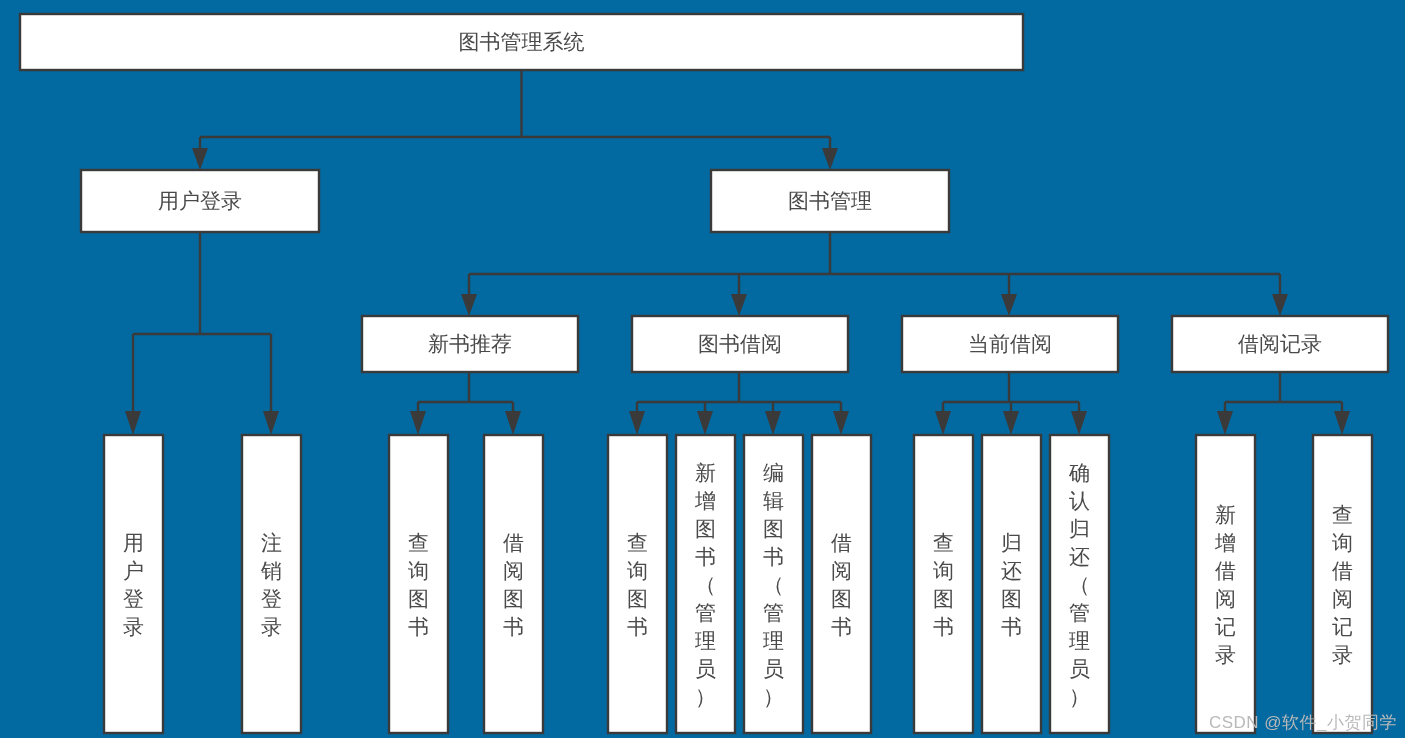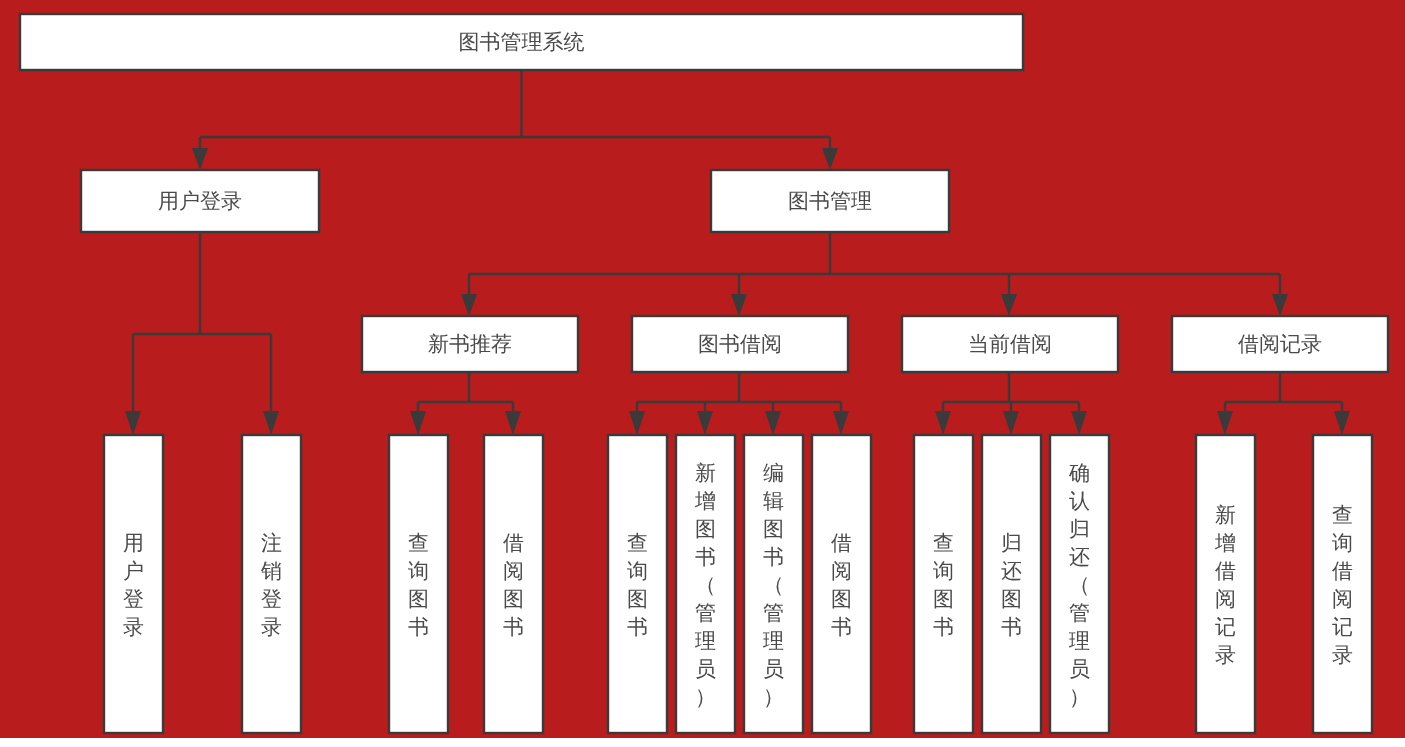--- a/index.html
+++ b/index.html
@@ -11,21 +11,21 @@
   body {
     width: 1405px;
     height: 747px;
     font-family: "Liberation Sans", "DejaVu Sans", sans-serif;
     overflow: hidden;
   }
   #diagram-root {
     position: relative;
     width: 1405px;
     height: 738px;
-    background: #b91c1c;
+    background: #0369a1;
   }
   svg#diagram-svg {
     position: absolute;
     left: 0;
     top: 0;
     width: 1405px;
     height: 747px;
     display: block;
   }
   .node-box {
@@ -210,13 +210,14 @@
       <text class="node-label-vert" x="943.5"><tspan x="943.5" y="549.84">查</tspan><tspan x="943.5" y="577.84">询</tspan><tspan x="943.5" y="605.84">图</tspan><tspan x="943.5" y="633.84">书</tspan></text>
       <text class="node-label-vert" x="1011.5"><tspan x="1011.5" y="549.84">归</tspan><tspan x="1011.5" y="577.84">还</tspan><tspan x="1011.5" y="605.84">图</tspan><tspan x="1011.5" y="633.84">书</tspan></text>
       <text class="node-label-vert" x="1079.5"><tspan x="1079.5" y="479.84">确</tspan><tspan x="1079.5" y="507.84">认</tspan><tspan x="1079.5" y="535.84">归</tspan><tspan x="1079.5" y="563.84">还</tspan><tspan x="1079.5" y="591.84" transform="rotate(90 1079.5 584.84)">（</tspan><tspan x="1079.5" y="619.84">管</tspan><tspan x="1079.5" y="647.84">理</tspan><tspan x="1079.5" y="675.84">员</tspan><tspan x="1079.5" y="703.84" transform="rotate(90 1079.5 696.84)">）</tspan></text>
 
       <text class="node-label-vert" x="1225.5"><tspan x="1225.5" y="521.84">新</tspan><tspan x="1225.5" y="549.84">增</tspan><tspan x="1225.5" y="577.84">借</tspan><tspan x="1225.5" y="605.84">阅</tspan><tspan x="1225.5" y="633.84">记</tspan><tspan x="1225.5" y="661.84">录</tspan></text>
       <text class="node-label-vert" x="1342.5"><tspan x="1342.5" y="521.84">查</tspan><tspan x="1342.5" y="549.84">询</tspan><tspan x="1342.5" y="577.84">借</tspan><tspan x="1342.5" y="605.84">阅</tspan><tspan x="1342.5" y="633.84">记</tspan><tspan x="1342.5" y="661.84">录</tspan></text>
     </g>
 
   </svg>
 
+  <div class="watermark-text">CSDN @软件_小贺同学</div>
 </div>
 
 </body></html>

